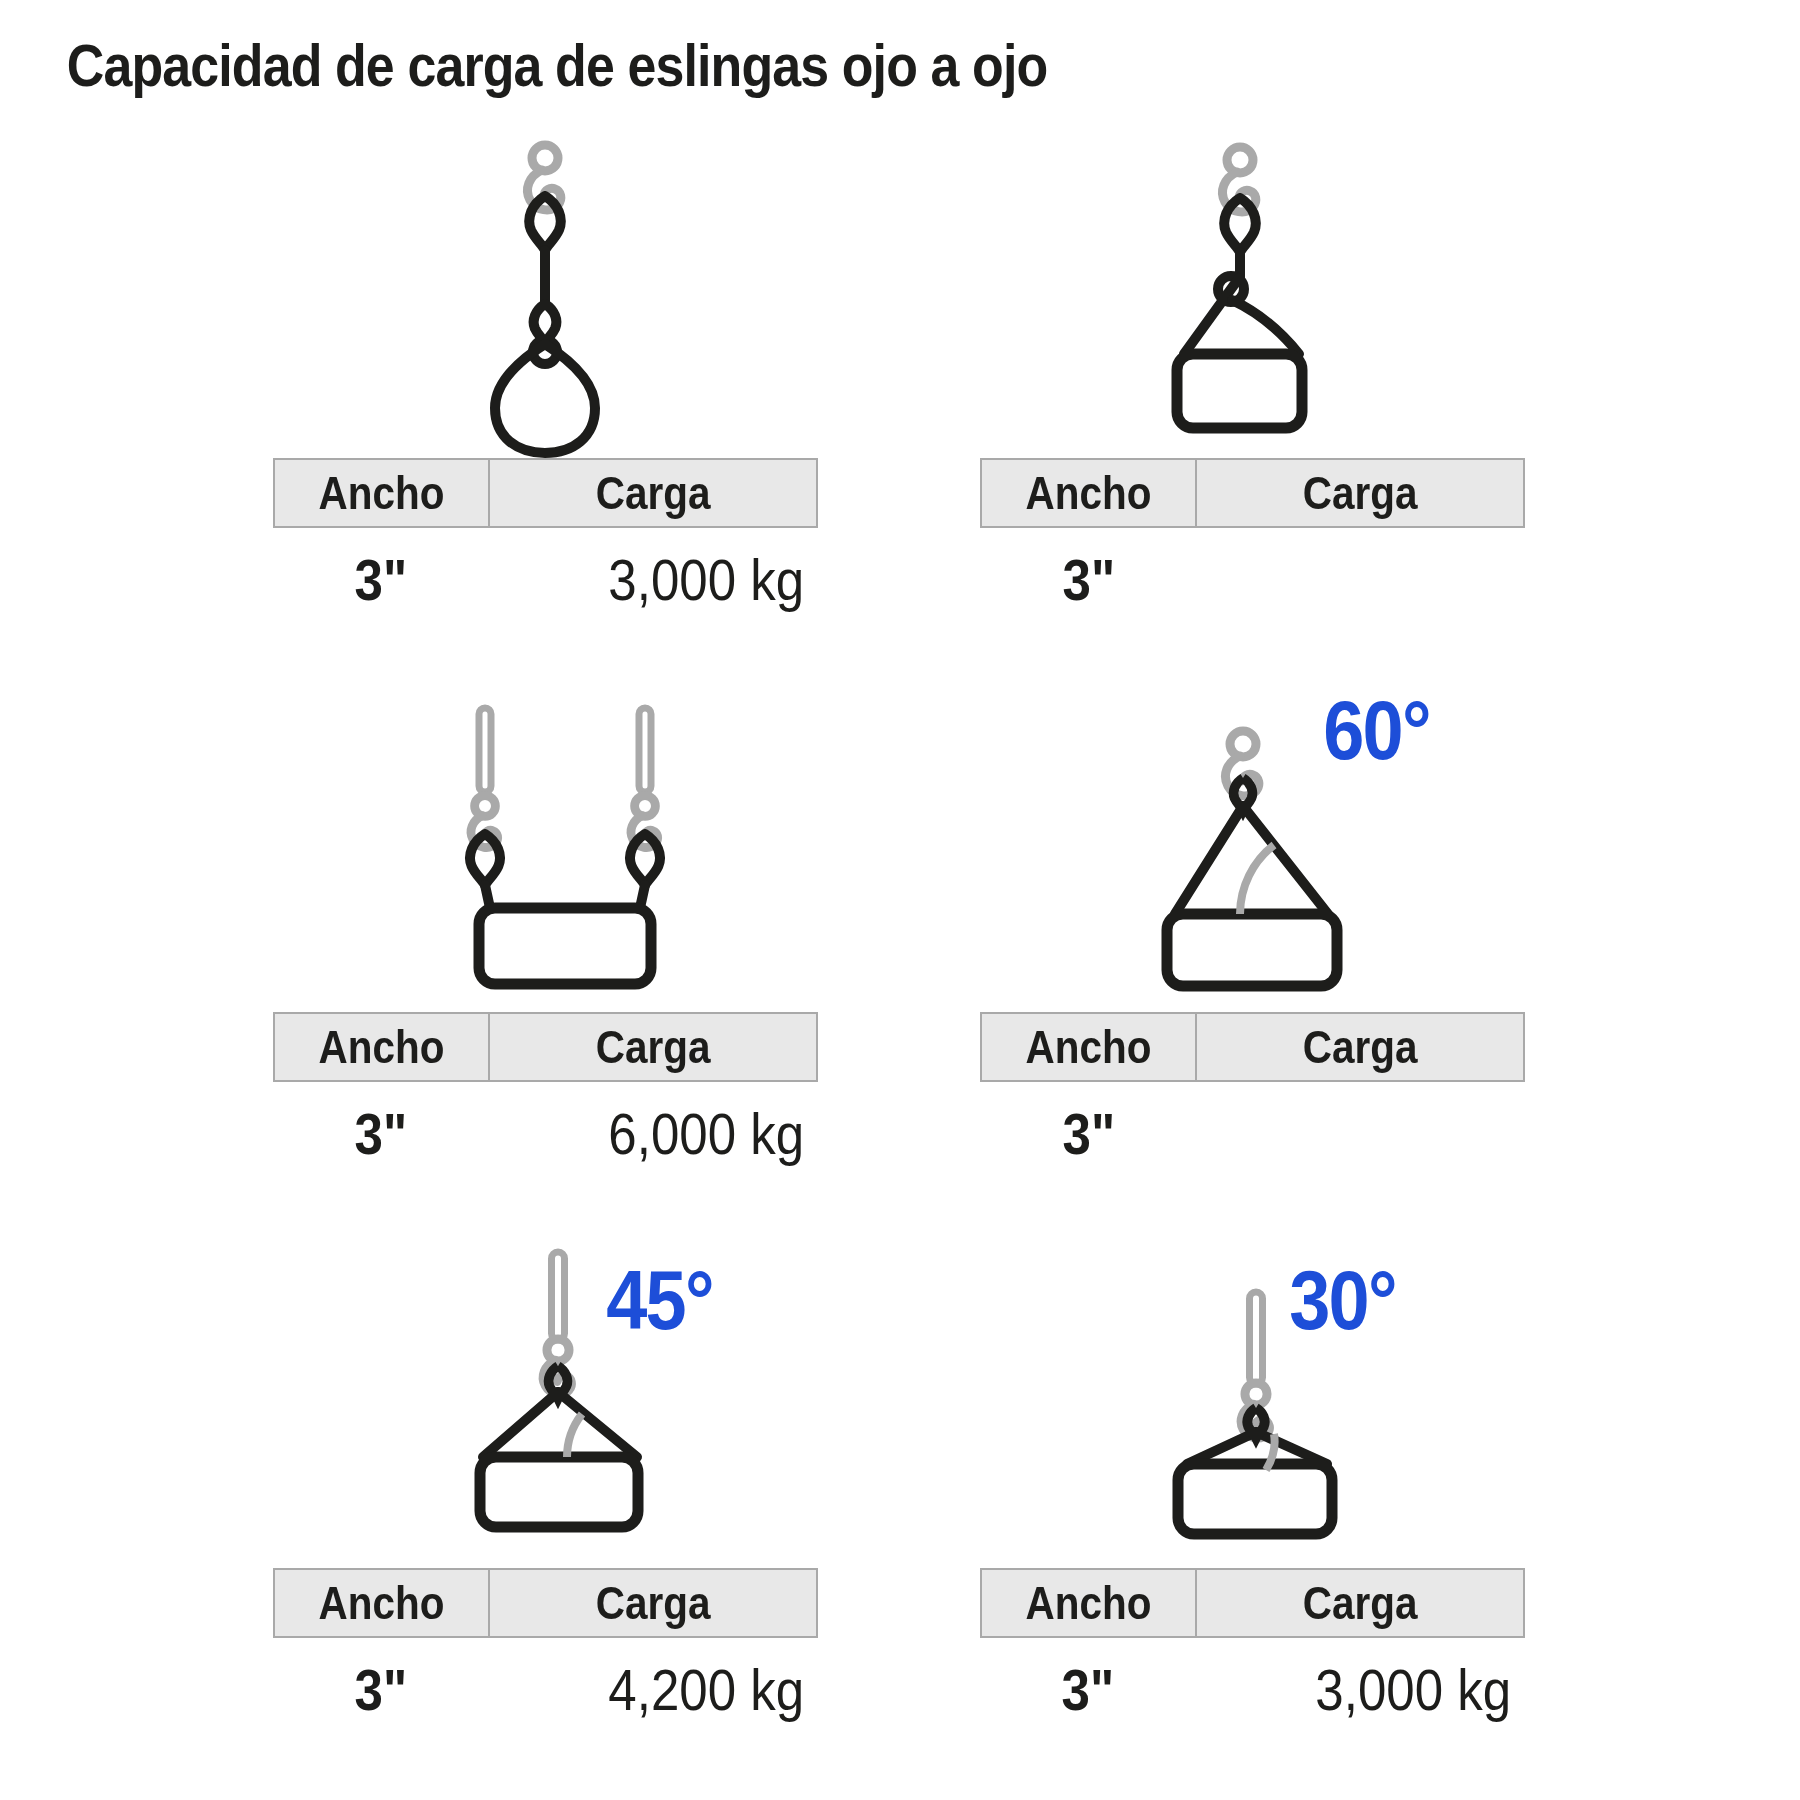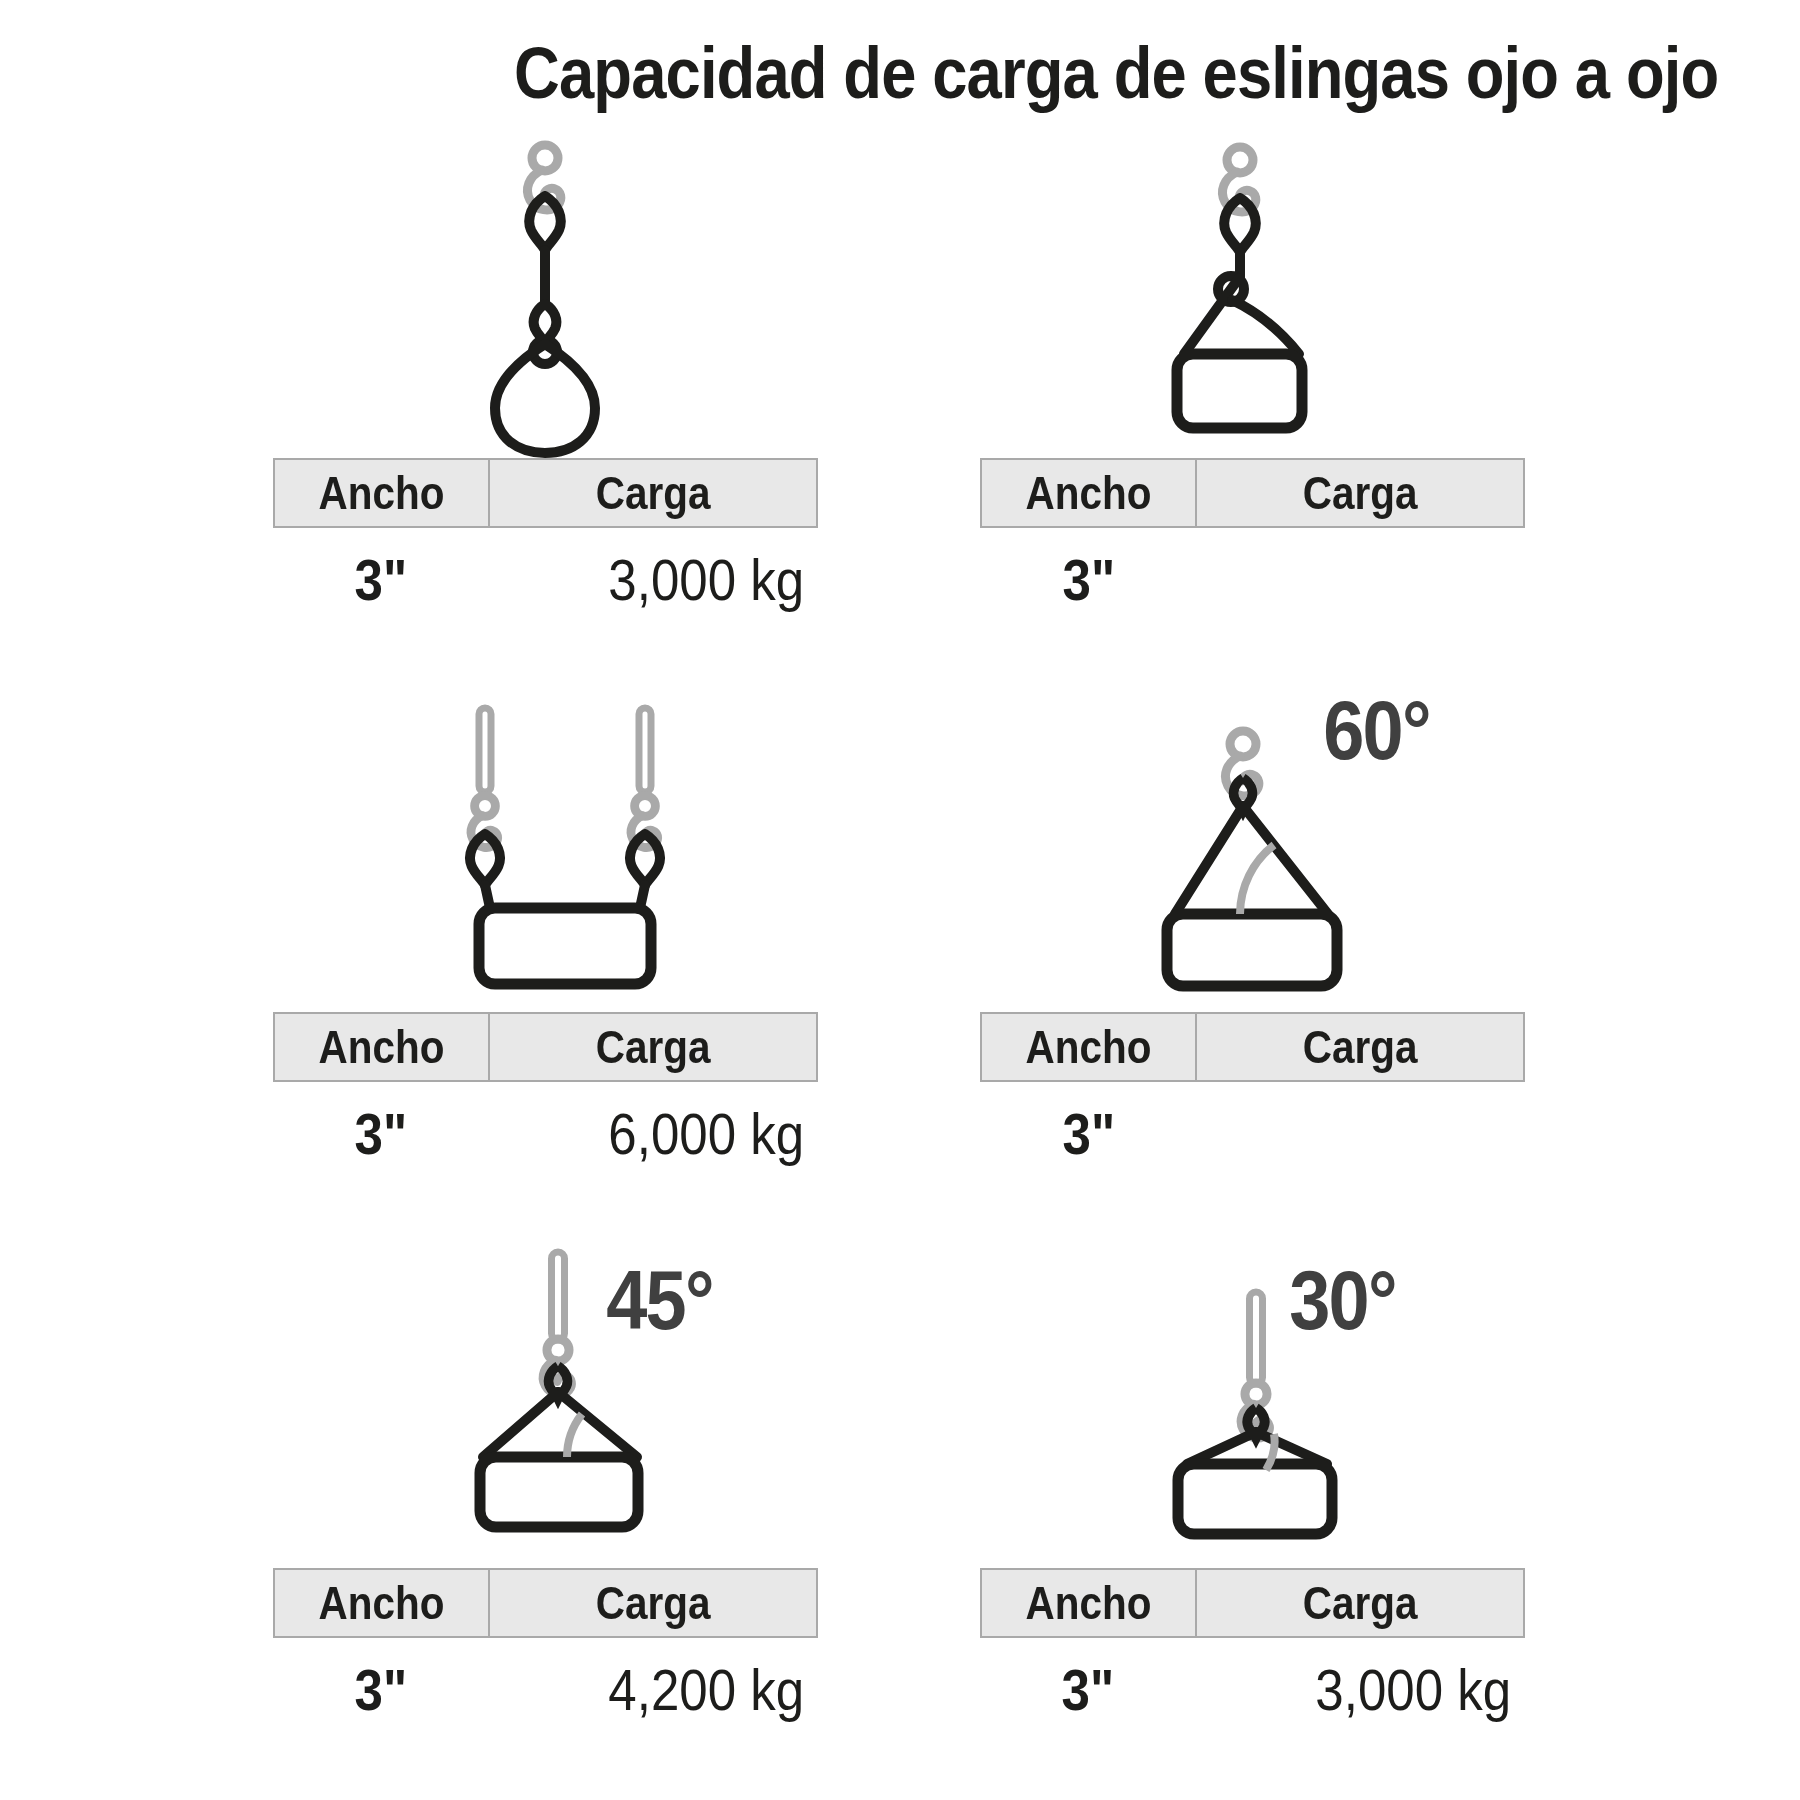--- a/index.html
+++ b/index.html
@@ -7,35 +7,35 @@
     width: 1800px; height: 1800px;
     background: #ffffff;
     font-family: "Liberation Sans", sans-serif;
     color: #1d1d1b;
     position: relative;
     overflow: hidden;
   }
   .cond { display: inline-block; transform: scaleX(0.88); transform-origin: 50% 50%; white-space: nowrap; }
   .title {
     position: absolute; top: 32px; left: 0; width: 1800px;
-    text-align: right;
-    font-size: 72px; font-weight: bold; letter-spacing: -1px;
+    text-align: left;
+    font-size: 59px; font-weight: bold; letter-spacing: -1px;
   }
   .cell { position: absolute; width: 545px; height: 520px; }
   .cell-a1 { left: 273px; top: 120px; }
   .cell-b1 { left: 980px; top: 120px; }
   .cell-a2 { left: 273px; top: 674px; }
   .cell-b2 { left: 980px; top: 674px; }
   .cell-a3 { left: 273px; top: 1230px; }
   .cell-b3 { left: 980px; top: 1230px; }
   .diagram { position: absolute; }
   .angle {
     position: absolute;
     font-size: 84px; font-weight: bold; letter-spacing: -2px;
-    color: #404040;
+    color: #1d4ed8;
   }
   .angle-60 { left: 336px; top: 8px; }
   .angle-45 { left: 326px; top: 22px; }
   .angle-30 { left: 302px; top: 22px; }
   .tbl { position: absolute; left: 0; top: 338px; width: 545px; }
   .hdr { display: flex; height: 70px; }
   .hc {
     background: #e8e8e8;
     border: 2px solid #a9a9a9;
     box-sizing: border-box;

